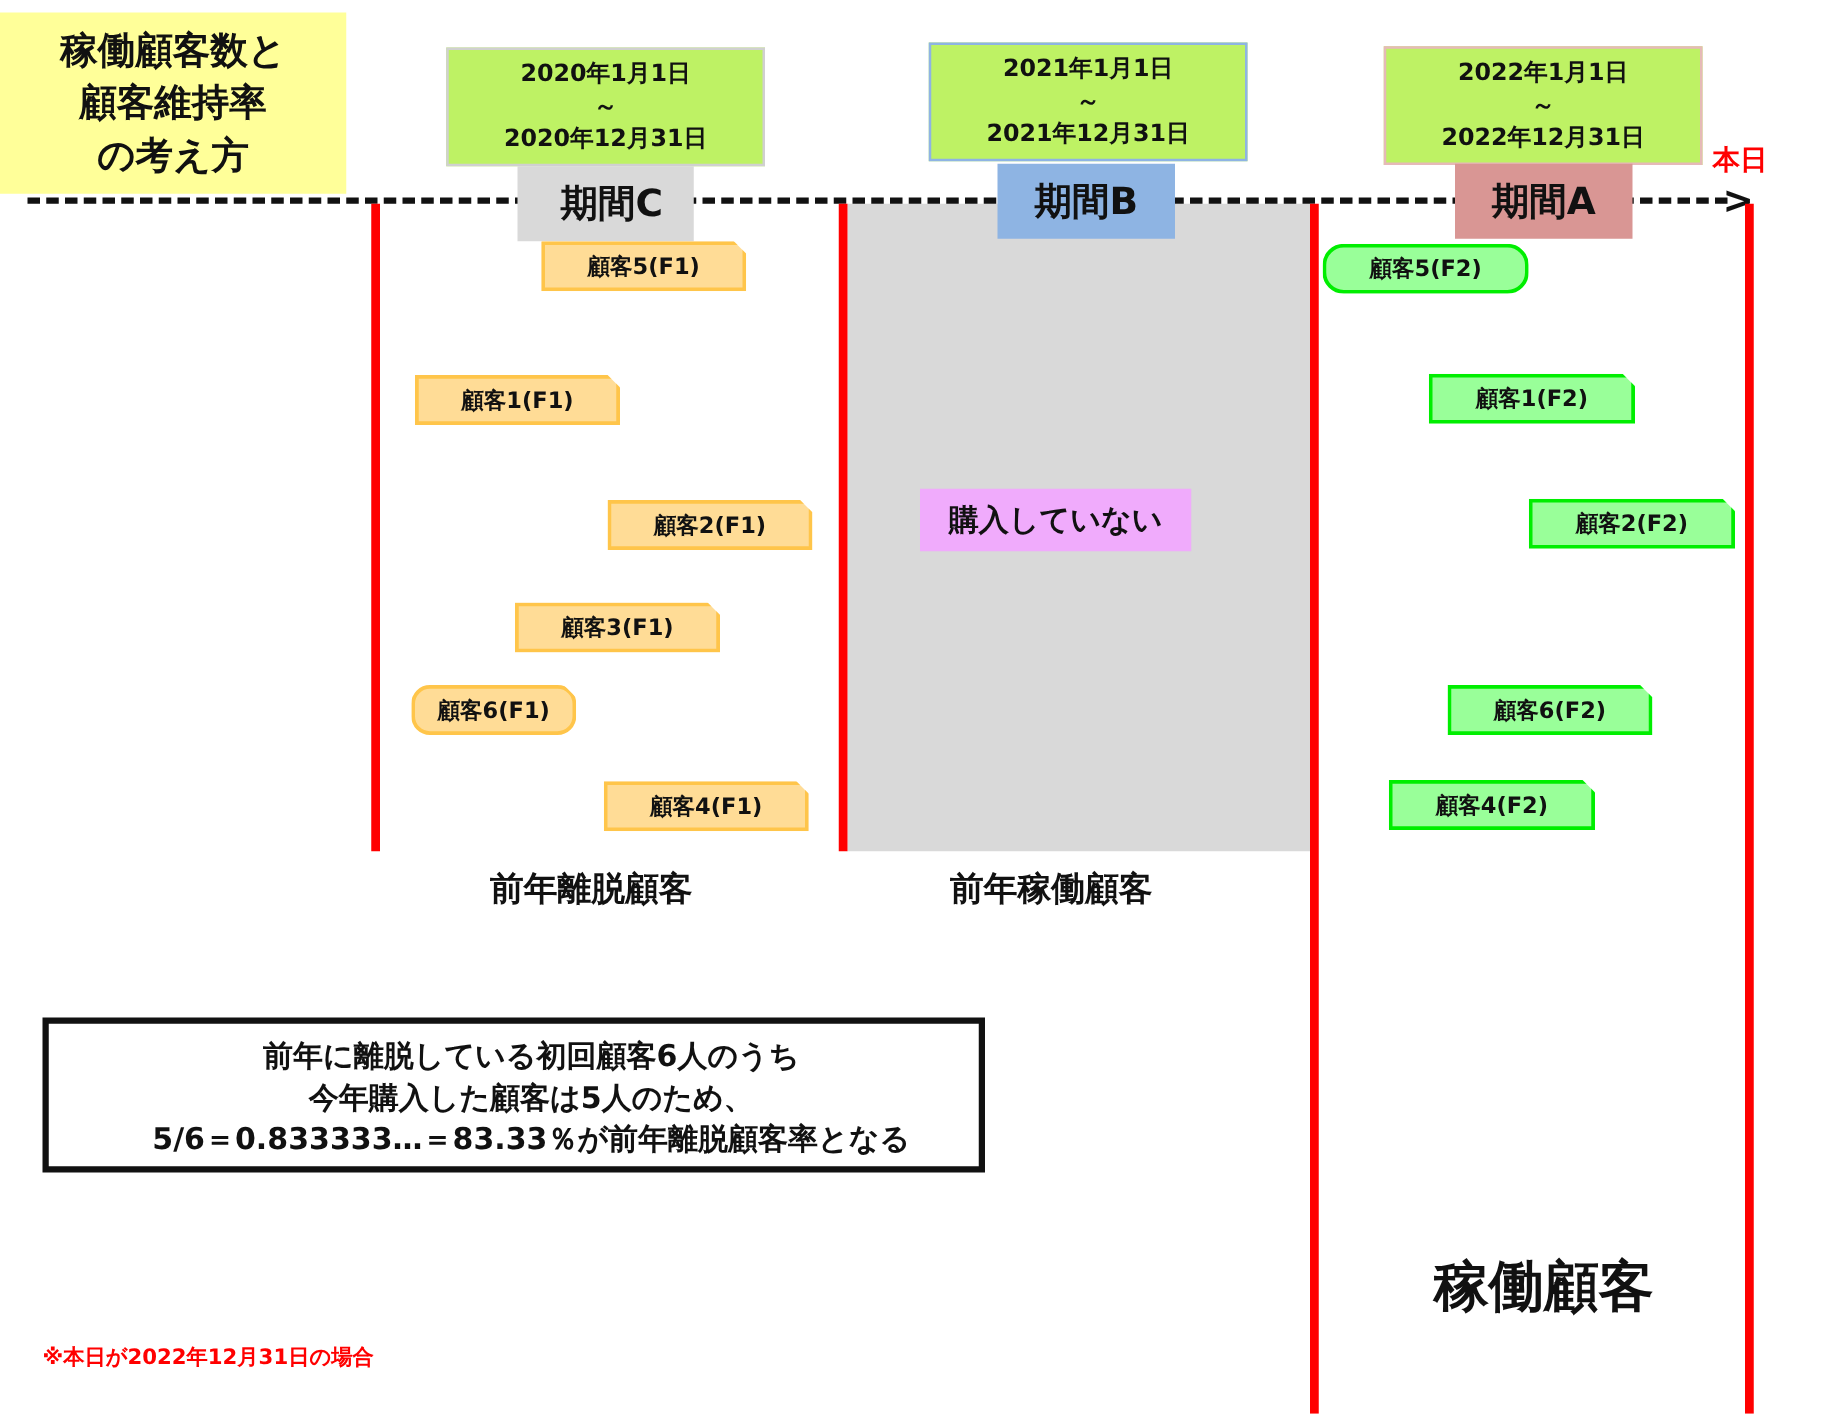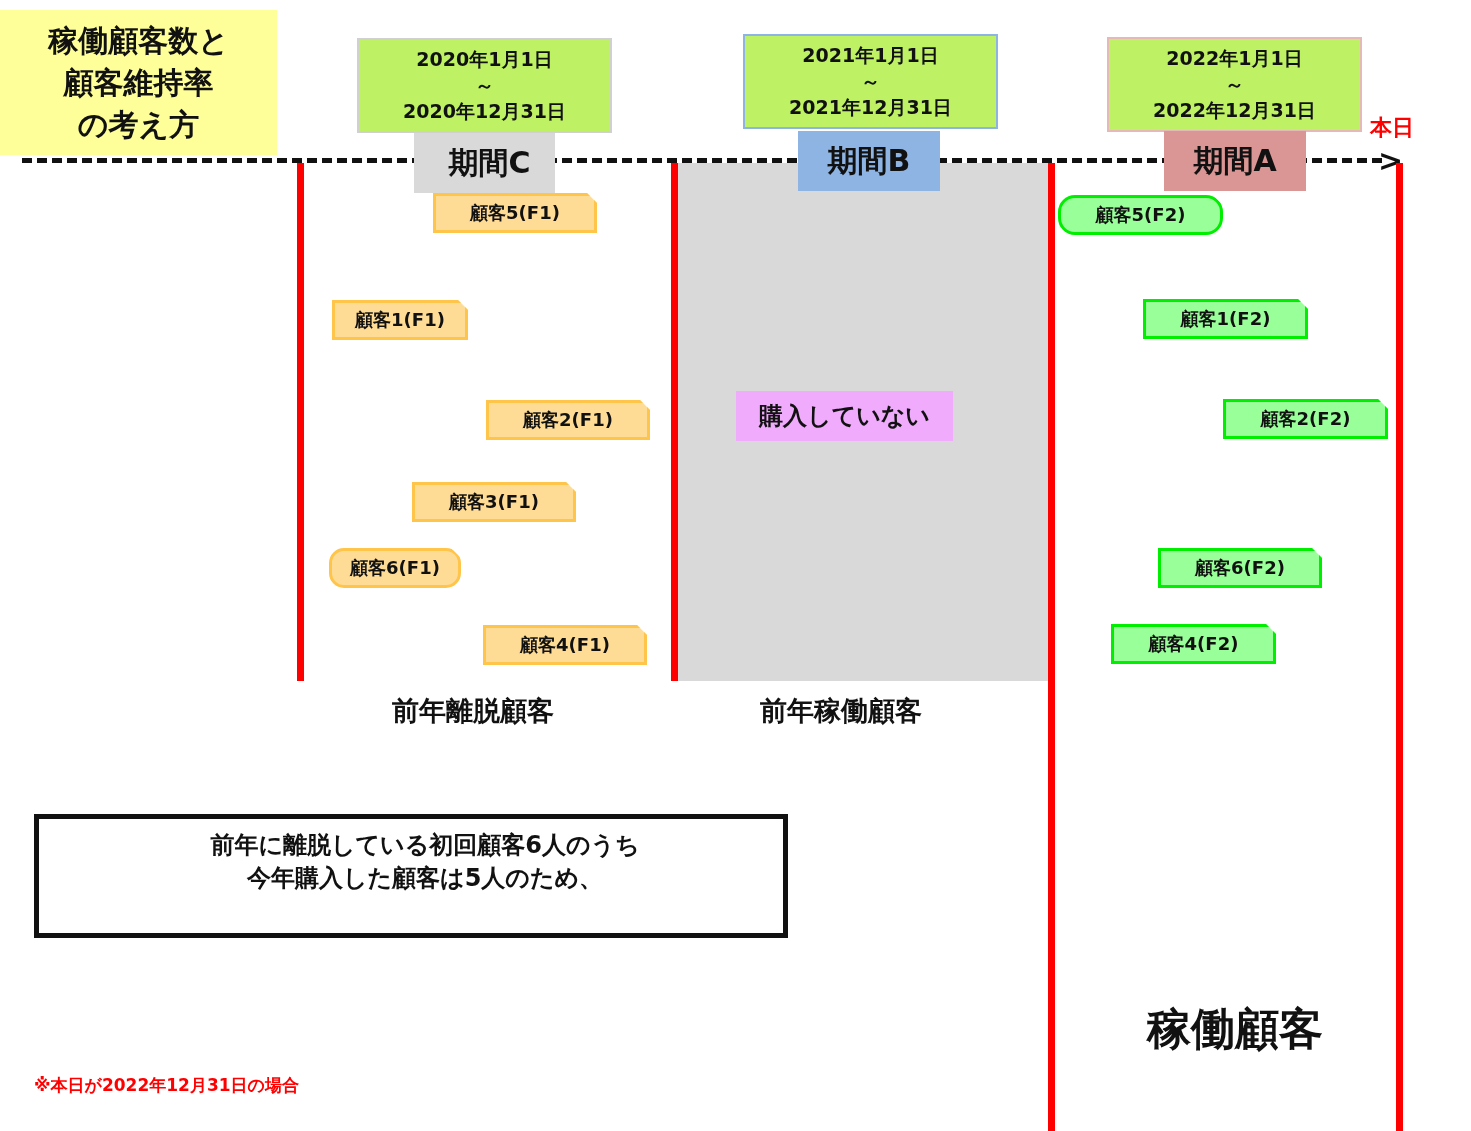--- a/index.html
+++ b/index.html
@@ -58,36 +58,37 @@
 2021年12月31日</div>
 <div class="abs datebox" style="left:1107px; top:37px; width:255px; height:95px; border-color:#e6b9b8;">2022年1月1日
 ～
 2022年12月31日</div>
 
 <div class="abs period" style="left:414px; top:133px; width:141px; background:#d9d9d9;padding-left:10px;">期間C</div>
 <div class="abs period" style="left:798px; top:131px; width:142px; background:#8eb4e3;">期間B</div>
 <div class="abs period" style="left:1164px; top:131px; width:142px; background:#d99694;">期間A</div>
 
 <div class="abs cust f1" style="left:433px; top:193px; width:164px;">顧客5(F1)</div>
-<div class="abs cust f1" style="left:332px; top:300px; width:136px;">顧客1(F1)</div>
+<div class="abs cust f1" style="left:332px; top:300px; width:164px;">顧客1(F1)</div>
 <div class="abs cust f1" style="left:486px; top:400px; width:164px;">顧客2(F1)</div>
 <div class="abs cust f1" style="left:412px; top:482px; width:164px;">顧客3(F1)</div>
 <div class="abs cust f1" style="left:329px; top:548px; width:132px;border-radius:15px;">顧客6(F1)</div>
 <div class="abs cust f1" style="left:483px; top:625px; width:164px;">顧客4(F1)</div>
 
 <div class="abs nobuy">購入していない</div>
 
 <div class="abs cust f2" style="left:1058px; top:195px; width:165px;border-radius:17px;">顧客5(F2)</div>
 <div class="abs cust f2" style="left:1143px; top:299px; width:165px;">顧客1(F2)</div>
 <div class="abs cust f2" style="left:1223px; top:399px; width:165px;">顧客2(F2)</div>
 <div class="abs cust f2" style="left:1158px; top:548px; width:164px;">顧客6(F2)</div>
 <div class="abs cust f2" style="left:1111px; top:624px; width:165px;">顧客4(F2)</div>
 
 <div class="abs seg-label" style="left:392px; top:693px;">前年離脱顧客</div>
 <div class="abs seg-label" style="left:760px; top:693px;">前年稼働顧客</div>
 <div class="abs active-label">稼働顧客</div>
 
 <div class="abs note-box">
   <div>前年に離脱している初回顧客6人のうち</div>
   <div>今年購入した顧客は5人のため、</div>
+  <div>5/6＝0.833333…＝83.33％が前年離脱顧客率となる</div>
 </div>
 
 <div class="abs footnote">※本日が2022年12月31日の場合</div>
 
 </body></html>

